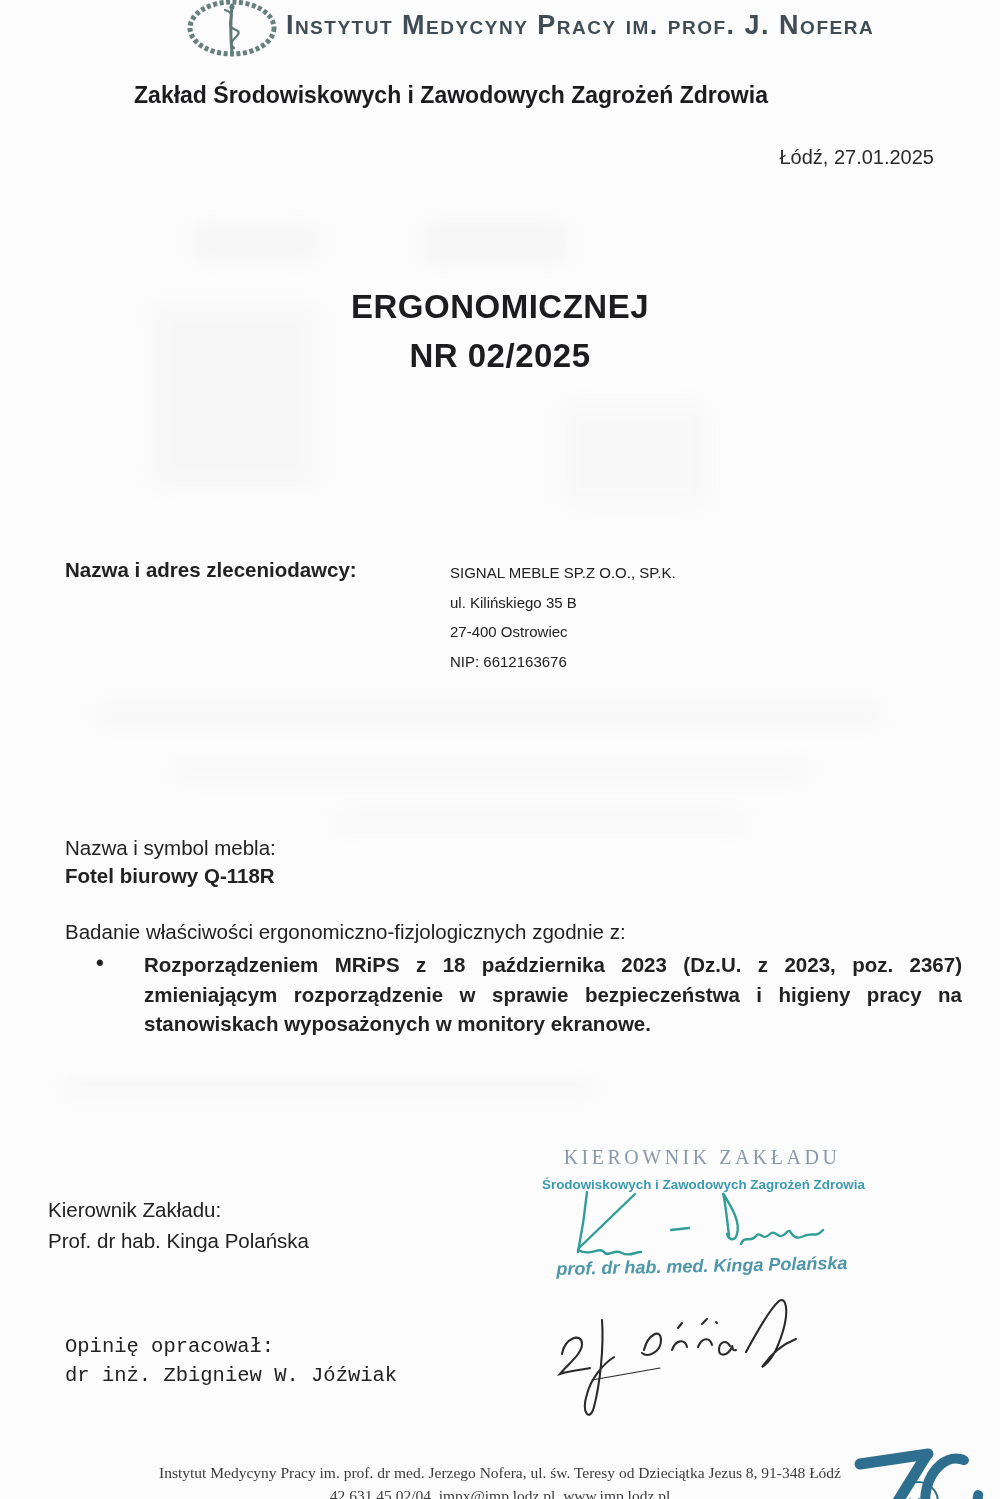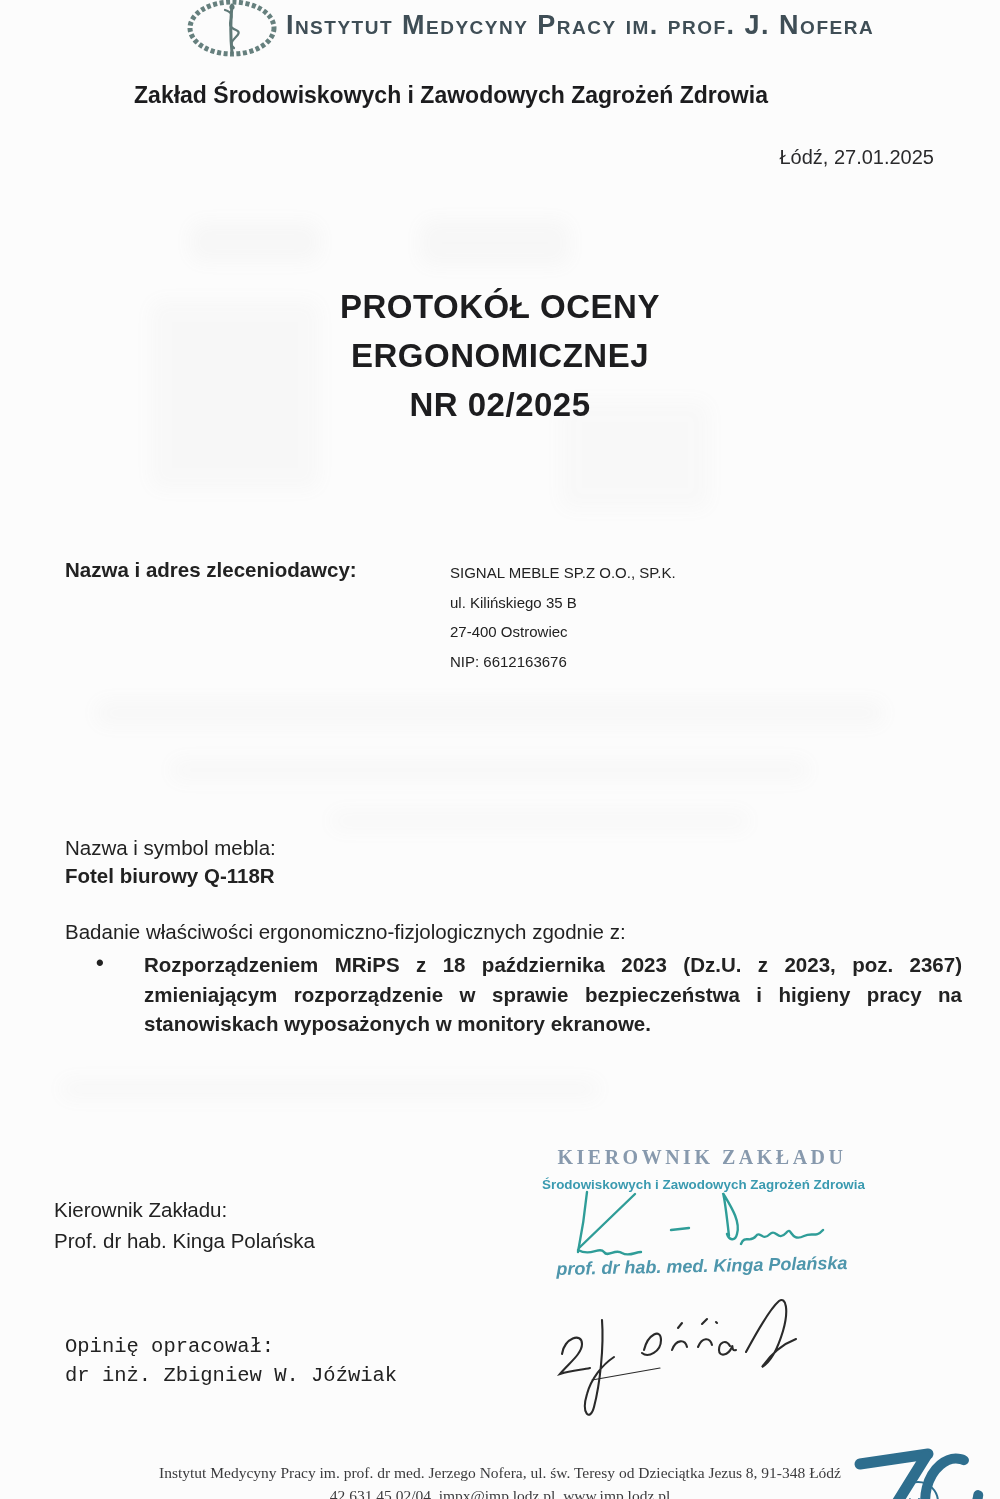--- a/index.html
+++ b/index.html
@@ -55,27 +55,27 @@
   
   .comp-intro{position:absolute;left:65px;top:920px;font-size:20.5px;}
   .comp-bullet{
     position:absolute;left:100px;top:950px;width:862px;
     font-weight:bold;font-size:20.5px;line-height:29.5px;
     text-align:justify;
   }
   .comp-bullet .marker{position:absolute;left:-4px;top:-2px;font-size:22px;}
   .comp-bullet .btext{display:block;margin-left:44px;}
   
-  .head-block{position:absolute;left:54px;top:1194px;font-size:20.5px;line-height:31px;}
+  .head-block{position:absolute;left:48px;top:1194px;font-size:20.5px;line-height:31px;}
   .author-block{position:absolute;left:65px;top:1332px;font-size:20.5px;line-height:29px;font-family:Liberation Mono, monospace;}
   .stamp{position:absolute;left:542px;top:1146px;width:320px;text-align:center;}
   .stamp-title{
     font-family:"Liberation Serif",serif;
     font-size:20px;letter-spacing:3.5px;
-    color:#8799ad;font-weight:700;
+    color:#8799ad;font-weight:400;
   }
   .stamp-sub{
     margin-top:8px;
     font-size:13.4px;font-weight:bold;color:#3a9ab0;
     white-space:nowrap;
   }
   .stamp-sig{margin:-4px 0 0 -6px;}
   .stamp-name{
     margin-top:-16px;
     font-style:italic;font-weight:bold;font-size:18px;
@@ -124,21 +124,20 @@
       <path d="M46,5 C44.5,20 44.5,38 46,53" fill="none" stroke="#5f7977" stroke-width="3" stroke-linecap="round"></path>
       <path d="M39,10 C55,15 35,24 50,30 C60,34 38,41 48,48" fill="none" stroke="#5f7977" stroke-width="2.2" stroke-linecap="round"></path>
       <circle cx="46" cy="7" r="2.6" fill="#5f7977"></circle>
     </svg>
   </div>
   <div class="inst-name">Instytut Medycyny Pracy im. prof. J. Nofera</div>
   <div class="dept">Zakład Środowiskowych i Zawodowych Zagrożeń Zdrowia</div>
   <div class="dateline">Łódź, 27.01.2025</div>
 
   <div class="doc-title">
-    <div>PROTOKÓŁ OCENY</div>
     <div>ERGONOMICZNEJ</div>
     <div>NR 02/2025</div>
   </div>
 
   <div class="client-label">Nazwa i adres zleceniodawcy:</div>
   <div class="client-values">
     <div>SIGNAL MEBLE SP.Z O.O., SP.K.</div>
     <div>ul. Kilińskiego 35 B</div>
     <div>27-400 Ostrowiec</div>
     <div>NIP: 6612163676</div>

